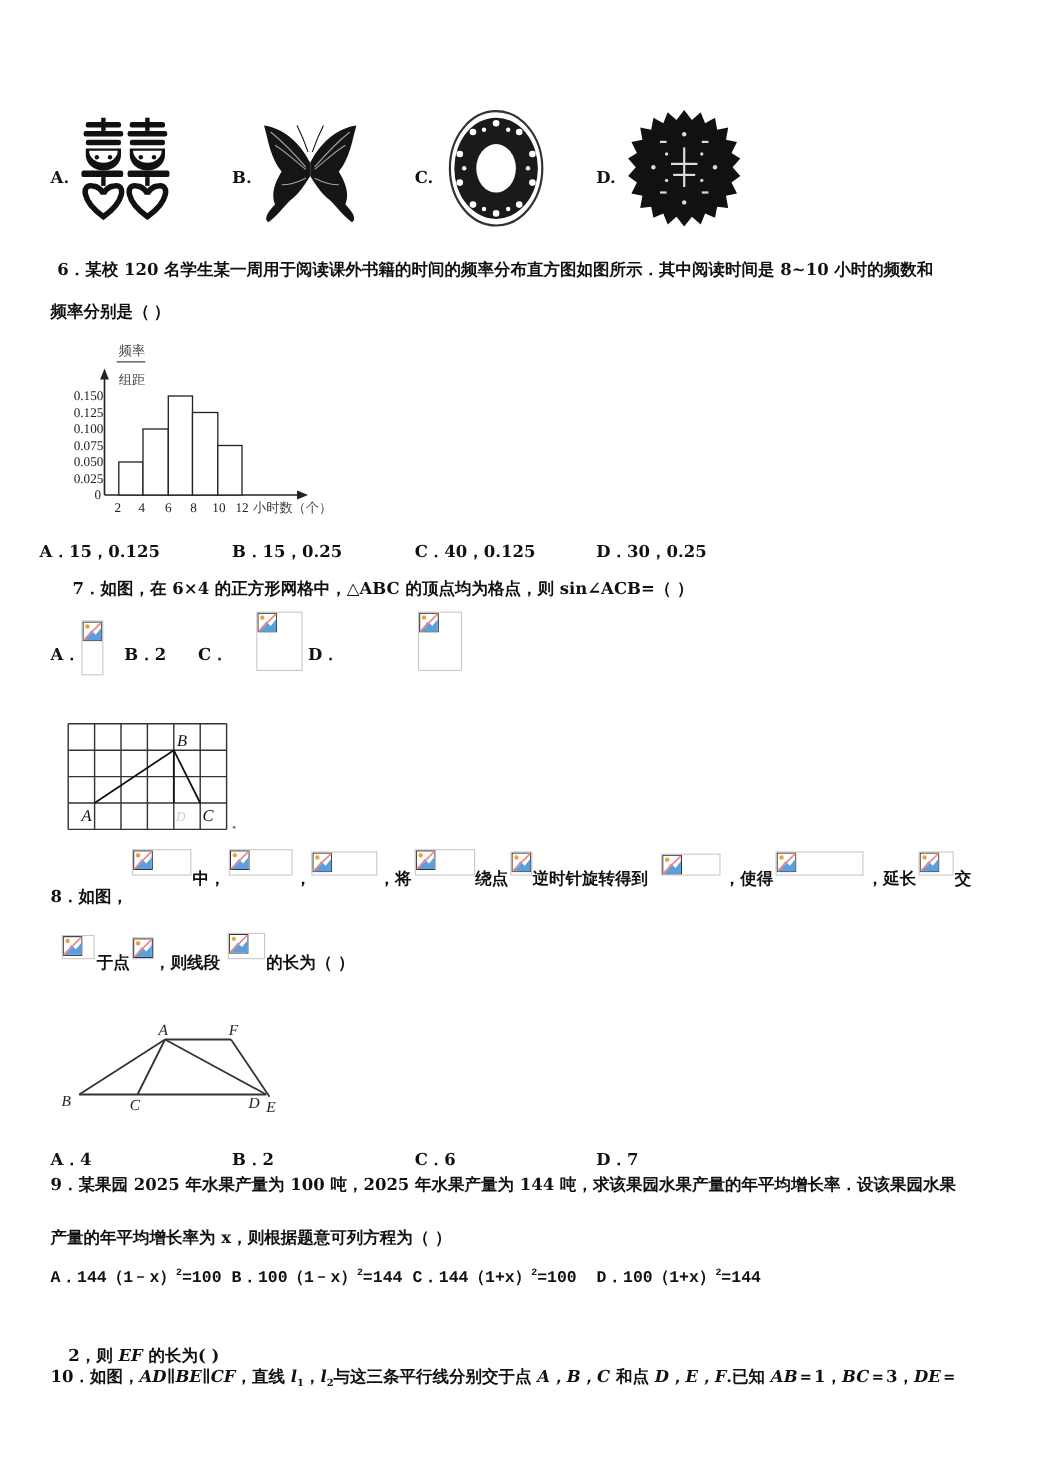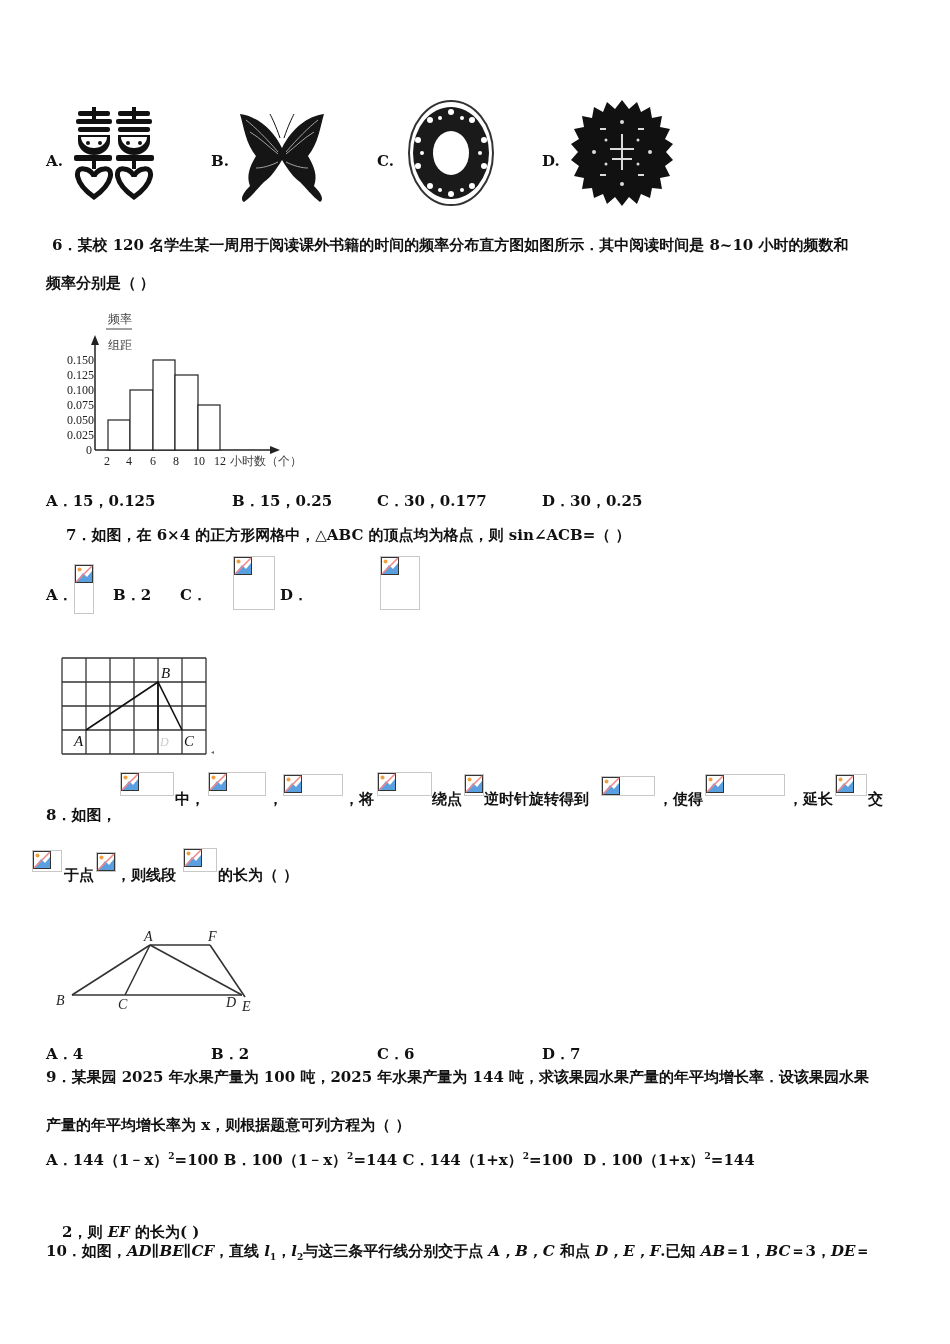--- a/index.html
+++ b/index.html
@@ -144,23 +144,23 @@
     <text x="79" y="160">4</text>
     <text x="103" y="160">6</text>
     <text x="126" y="160">8</text>
     <text x="149" y="160">10</text>
     <text x="170" y="160">12</text>
   </g>
   <text x="180" y="160" font-size="12" fill="#444">小时数（个）</text>
 </svg>
 
 <div>
-  <span class="abs line" style="left:46px;top:492px;text-align:right;">A．15，0.125</span>
-  <span class="abs line" style="left:211px;top:492px;margin-left:21px;">B．15，0.25</span>
-  <span class="abs line" style="left:377px;top:492px;">C．30，0.177</span>
+  <span class="abs line" style="left:36px;top:492px;text-align:right;">A．15，0.125</span>
+  <span class="abs line" style="left:211px;top:492px;">B．15，0.25</span>
+  <span class="abs line" style="left:377px;top:492px;">C．40，0.125</span>
   <span class="abs line" style="left:542px;top:492px;">D．30，0.25</span>
 </div>
 
 <div class="abs line" style="left:66px;top:526px;">7．如图，在 6×4 的正方形网格中，△ABC 的顶点均为格点，则 sin∠ACB=（        ）</div>
 
 <div>
   <span class="abs line" style="left:46px;top:586px;">A．</span>
   <span class="abs brk" style="left:74px;top:560px;width:20px;height:50px;">
     <svg class="ic" viewBox="0 0 18 18">
         <rect x="0.5" y="0.5" width="17" height="17" fill="#fff" stroke="#333"></rect>
@@ -287,21 +287,21 @@
       <svg class="ic" viewBox="0 0 18 18">
         <rect x="0.5" y="0.5" width="17" height="17" fill="#fff" stroke="#333"></rect>
         <circle cx="4.5" cy="4.5" r="2" fill="#f0a040"></circle>
         <polygon points="1,17 8,8 12,12 17,6 17,17" fill="#5aa0e0"></polygon>
         <line x1="1" y1="17" x2="17" y2="1" stroke="#e88" stroke-width="1.6"></line>
       </svg>
     </span>
   <span style="position:absolute;left:822px;top:18px;">交</span>
 </div>
 
-<div class="abs line" style="left:32px;top:848px;height:40px;width:300px;text-align:center;">
+<div class="abs line" style="left:56px;top:848px;height:40px;width:300px;text-align:center;">
   <span class="brk" style="position:absolute;left:0;top:2px;width:30px;height:22px;">
       <svg class="ic" viewBox="0 0 18 18">
         <rect x="0.5" y="0.5" width="17" height="17" fill="#fff" stroke="#333"></rect>
         <circle cx="4.5" cy="4.5" r="2" fill="#f0a040"></circle>
         <polygon points="1,17 8,8 12,12 17,6 17,17" fill="#5aa0e0"></polygon>
         <line x1="1" y1="17" x2="17" y2="1" stroke="#e88" stroke-width="1.6"></line>
       </svg>
     </span>
   <span style="position:absolute;left:32px;top:18px;">于点</span>
   <span class="brk" style="position:absolute;left:64px;top:4px;width:20px;height:20px;">
@@ -345,21 +345,21 @@
 
 <div>
   <span class="abs line" style="left:46px;top:1045px;">A．4</span>
   <span class="abs line" style="left:211px;top:1045px;">B．2</span>
   <span class="abs line" style="left:377px;top:1045px;">C．6</span>
   <span class="abs line" style="left:542px;top:1045px;">D．7</span>
 </div>
 
 <div class="abs line" style="left:46px;top:1068px;">9．某果园 2025 年水果产量为 100 吨，2025 年水果产量为 144 吨，求该果园水果产量的年平均增长率．设该果园水果</div>
 <div class="abs line" style="left:46px;top:1116px;">产量的年平均增长率为 x，则根据题意可列方程为（ ）</div>
-<div class="abs line" style="left:46px;top:1151px;">
+<div class="abs line" style="left:46px;top:1151px;font-family:Liberation Mono, monospace;">
   <span><span>A．144（1﹣x）</span><sup style="font-size:9px;">2</sup><span>=100</span></span>
   <span><span>B．100（1﹣x）</span><sup style="font-size:9px;">2</sup><span>=144</span></span>
   <span><span>C．144（1+x）</span><sup style="font-size:9px;">2</sup><span>=100</span></span>
   &nbsp;<span><span>D．100（1+x）</span><sup style="font-size:9px;">2</sup><span>=144</span></span>
 </div>
 
 <div class="abs line" style="left:46px;top:1242px;">
   <span>10．如图，</span><span class="it">AD∥BE∥CF</span><span>，直线 </span><span class="it">l</span><sub style="font-size:9px;">1</sub><span>，</span><span class="it">l</span><sub style="font-size:9px;">2</sub><span>与这三条平行线分别交于点 </span><span class="it">A，B，C</span><span> 和点 </span><span class="it">D，E，F</span><span>.已知 </span><span class="it">AB</span><span>＝1，</span><span class="it">BC</span><span>＝3，</span><span class="it">DE</span><span>＝</span>
 </div>
 <div class="abs line" style="left:62px;top:1223px;">

